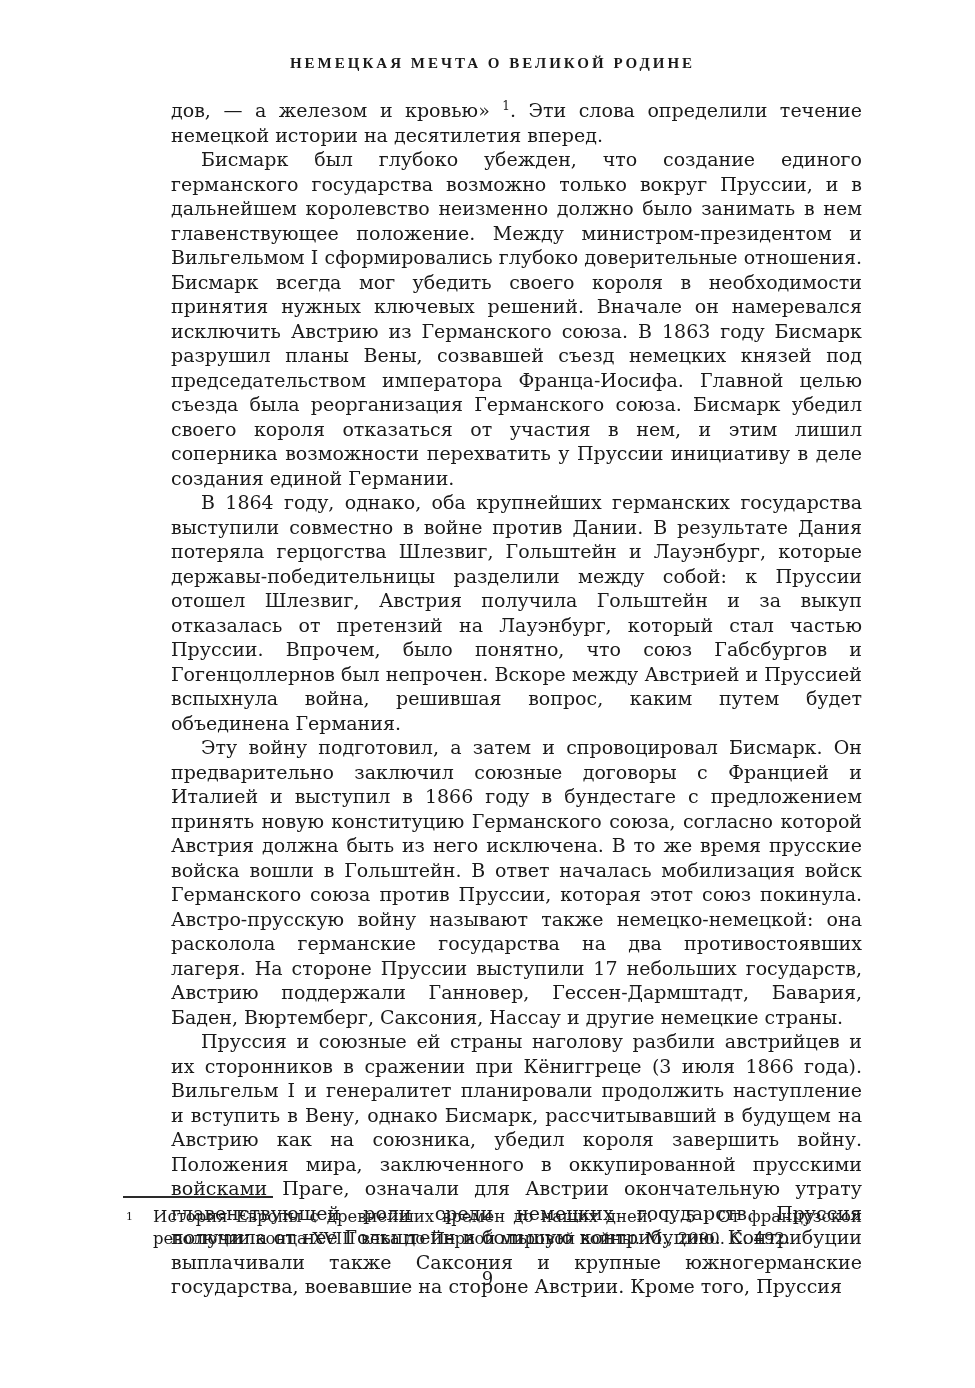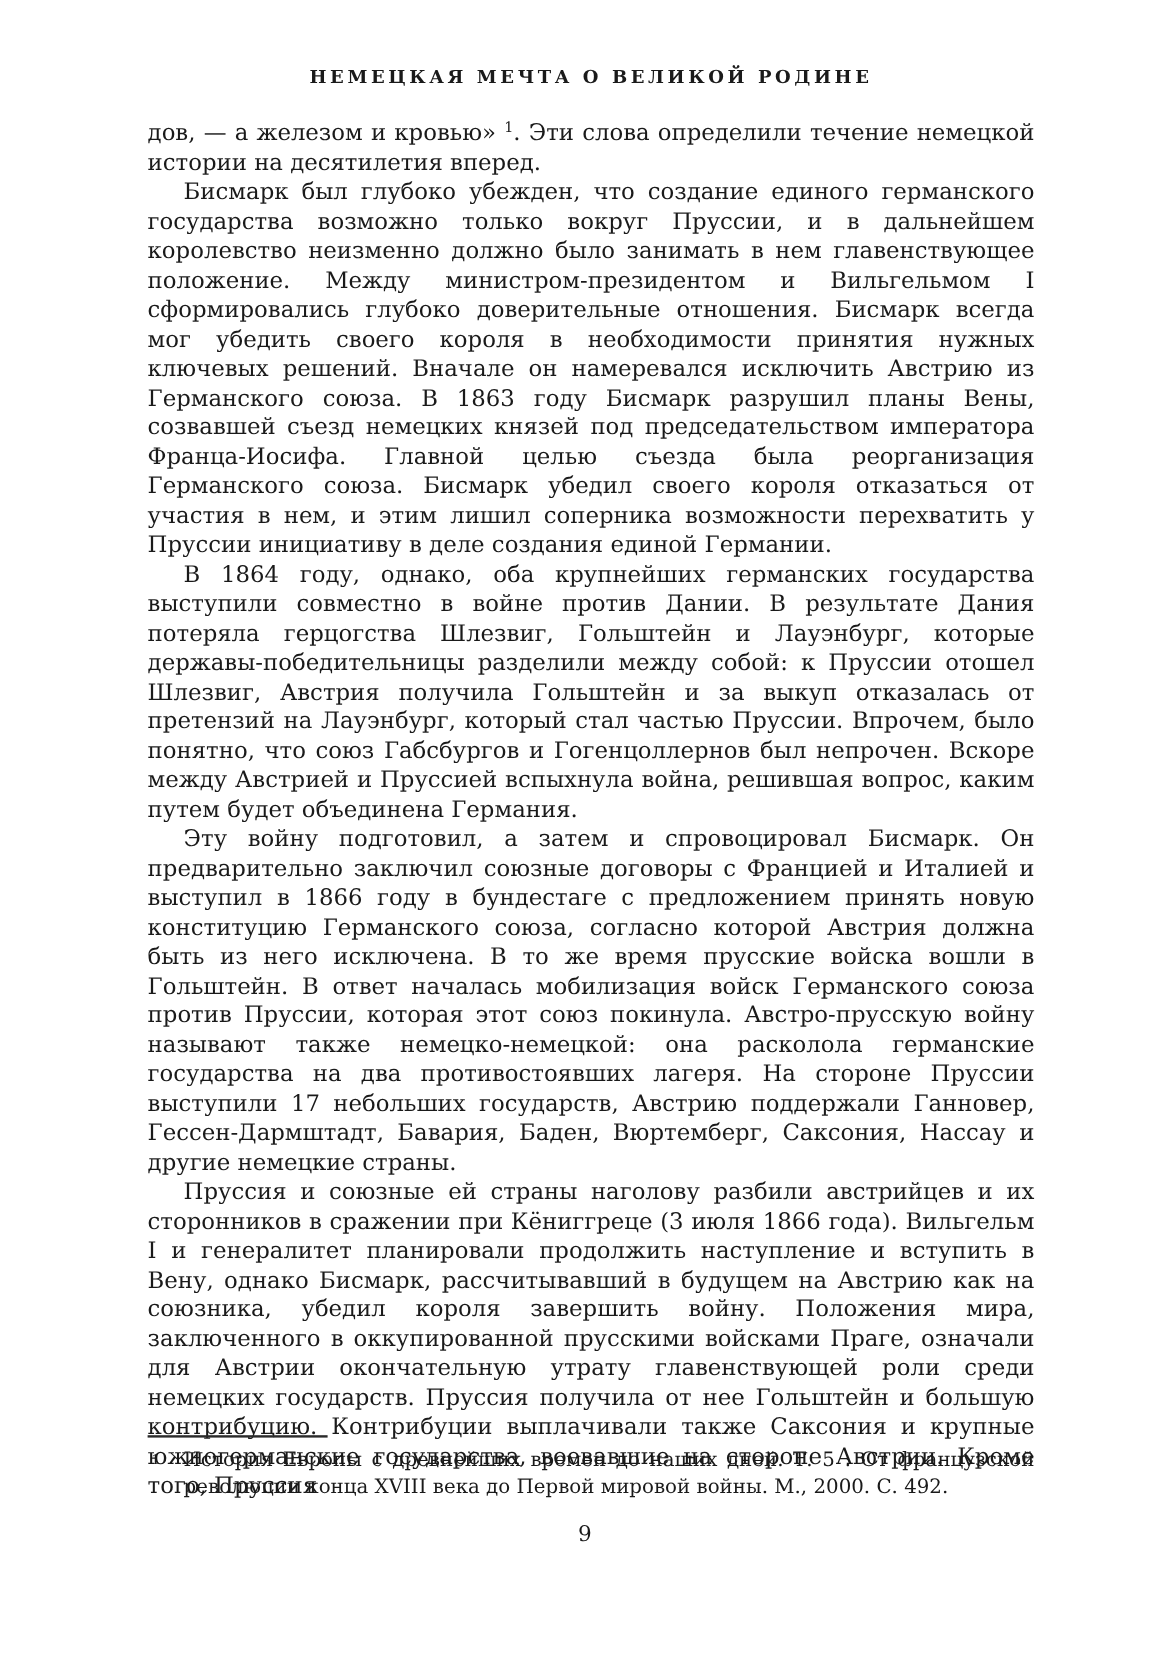--- a/index.html
+++ b/index.html
@@ -20,25 +20,27 @@
     padding: 55px 113px 0 123px;
   }
   .running-header {
     text-align: center;
     font-size: 15px;
     font-weight: bold;
     letter-spacing: 3px;
     color: #1a1a1a;
     margin-bottom: 26px;
     white-space: nowrap;
+    font-family: Liberation Serif, serif;
   }
   .body-text {
     font-size: 19px;
     line-height: 24.5px;
     text-align: justify;
+    margin-left: 48px;
   }
   .body-text p {
     margin: 0;
     text-indent: 30px;
   }
   .body-text p.no-indent {
     text-indent: 0;
   }
   sup.fn-ref {
     font-size: 12px;

